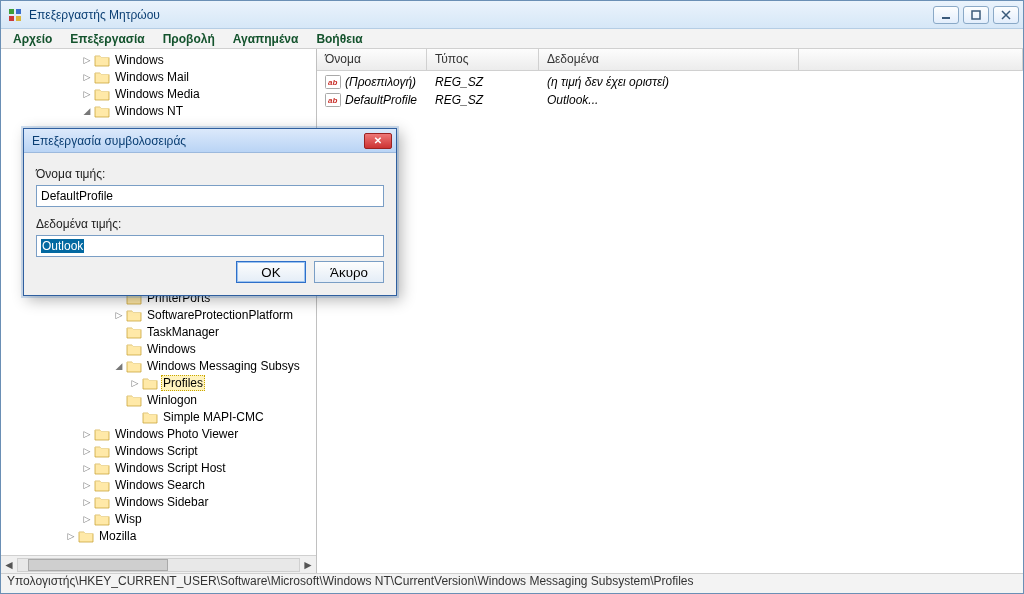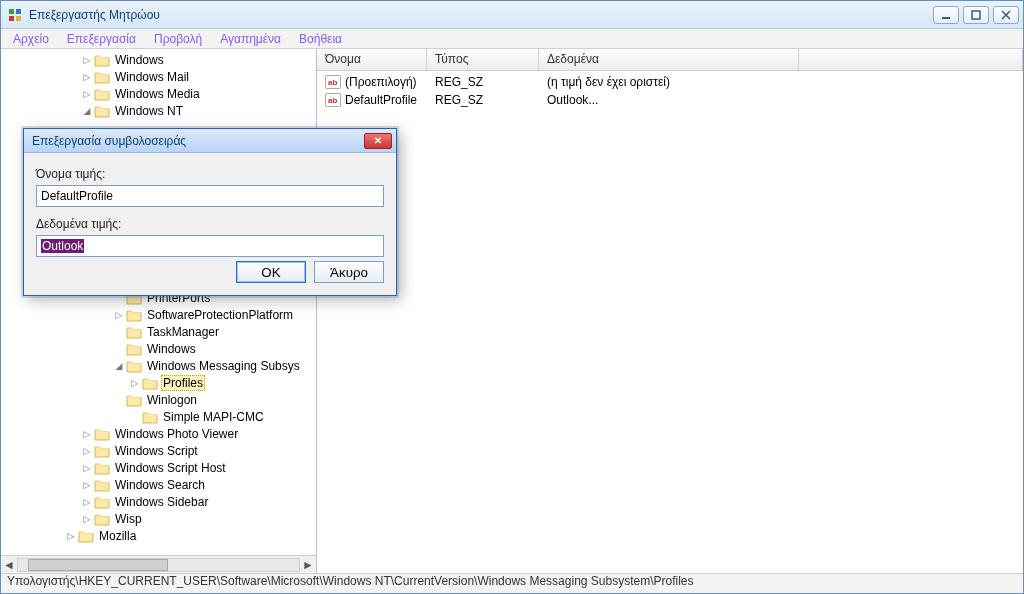--- a/index.html
+++ b/index.html
@@ -49,22 +49,23 @@
   .menubar {
     height: 20px;
     background: #f3f3f3;
     border-bottom: 1px solid #d0d0d0;
     display: flex; align-items: center;
     padding-left: 4px;
     gap: 2px;
   }
   .menubar .mi {
     padding: 2px 8px;
-    color: #8b5cf6;
+    color: #14532d;
     cursor: default;
+    font-weight: bold;
   }
   .client {
     flex: 1; display: flex; flex-direction: row;
     position: relative; overflow: hidden;
   }
   .tree-pane {
     width: 316px;
     border-right: 1px solid #c0c0c0;
     background: #fff;
     position: relative;
@@ -99,21 +100,21 @@
     border-bottom: 1px solid #d0d0d0;
     display: flex;
   }
   .list-header .col {
     border-right: 1px solid #d0d0d0;
     padding: 3px 8px;
     color: #333;
   }
   .list-rows { padding: 2px 0; }
   .list-row { display:flex; height:18px; align-items:center; }
-  .list-row .cell { padding: 0 8px; overflow:hidden; text-overflow:ellipsis; white-space:nowrap; }
+  .list-row .cell { padding: 0 8px; overflow:hidden; text-overflow:ellipsis; white-space:nowrap;font-style:italic; }
   .val-icon { width:16px; height:14px; display:inline-block; margin-right:4px; vertical-align:middle; }
 
   .statusbar {
     height: 20px;
     background: #f3f3f3;
     border-top: 1px solid #d0d0d0;
     display:flex; align-items:flex-start;
     padding: 0 6px;
     color:#333;
   }
@@ -146,21 +147,21 @@
     cursor:default;
   }
   .dialog .dlg-body { padding: 10px 12px 12px; }
   .dlg-label { margin: 4px 0 4px; color:#222; }
   .dlg-input {
     width: 100%; height: 22px;
     border:1px solid #7a9ec5;
     background:#fff; padding: 2px 4px;
     font: inherit;
   }
-  .sel-text { background:#701a75; color:#fff; padding:0 1px; }
+  .sel-text { background:#0369a1; color:#fff; padding:0 1px; }
   .dlg-buttons { margin-top:4px; display:flex; justify-content:flex-end; gap:8px; }
   .dlg-btn {
     width:70px; height:22px;
     border:1px solid #7a9ec5;
     background: linear-gradient(#fdfdfd, #e4edf7);
     cursor:default;
   }
   .dlg-btn.default { border:1px solid #2e6fc9; box-shadow: inset 0 0 0 1px #9cc3f0; }
 </style>
 </head>

